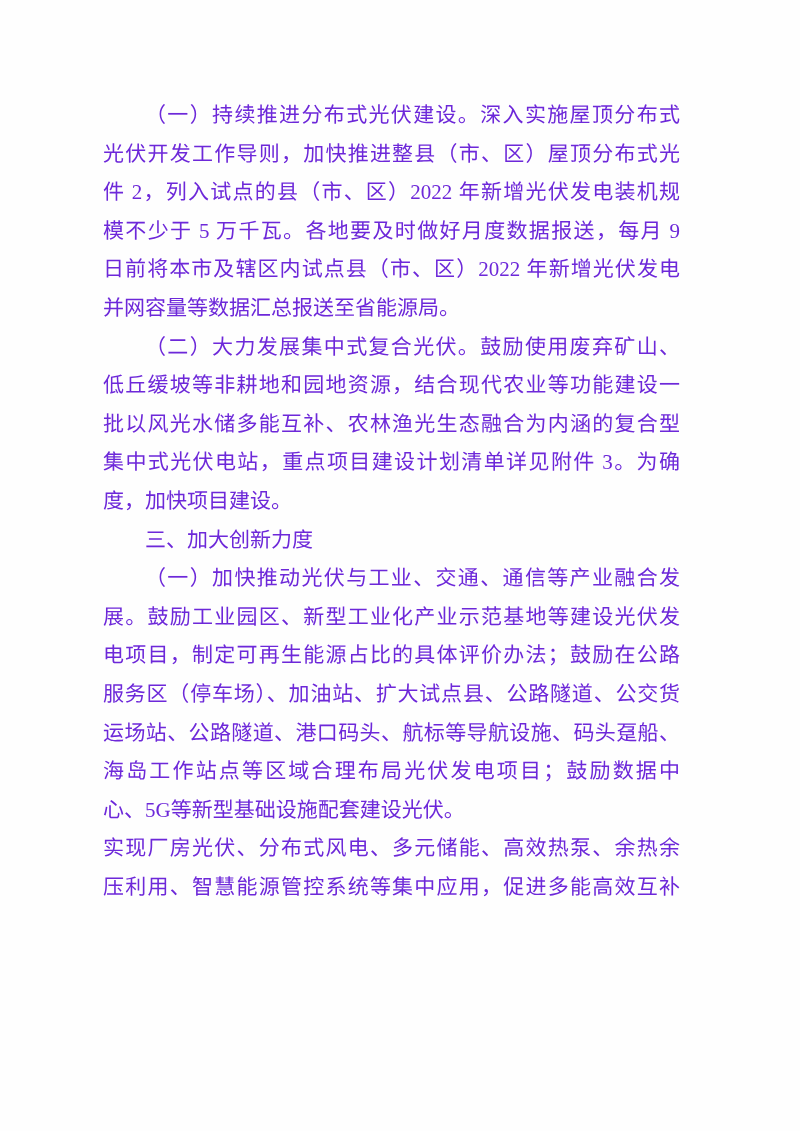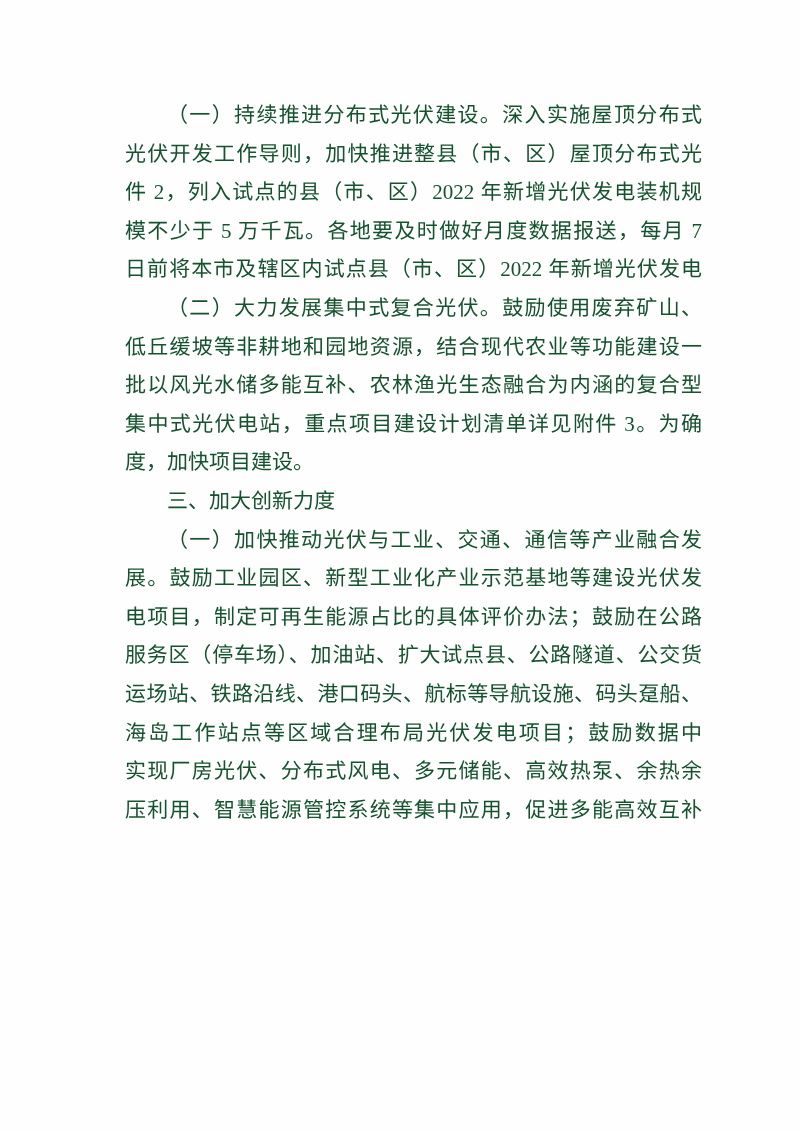--- a/index.html
+++ b/index.html
@@ -10,26 +10,26 @@
   .page {
     position: relative;
     width: 800px;
     height: 1131px;
     background: #fefefe;
     overflow: hidden;
     font-family: "Liberation Serif", "DejaVu Serif", serif;
   }
   .doc-body {
     position: absolute;
-    left: 125px;
+    left: 103px;
     top: 96px;
     width: 577px;
     font-size: 21px;
     line-height: 38.6px;
-    color: #14532d;
+    color: #6d28d9;
     font-weight: 400;
   }
   .line {
     text-align: justify;
     text-align-last: justify;
     white-space: pre-wrap;
   }
   .line.last {
     text-align-last: left;
   }
@@ -38,30 +38,32 @@
   }
 </style>
 </head>
 <body>
 
 <div class="page">
   <div class="doc-body">
       <div class="line indent">（一）持续推进分布式光伏建设。深入实施屋顶分布式</div>
       <div class="line">光伏开发工作导则，加快推进整县（市、区）屋顶分布式光</div>
       <div class="line">件 2，列入试点的县（市、区）2022 年新增光伏发电装机规</div>
-      <div class="line">模不少于 5 万千瓦。各地要及时做好月度数据报送，每月 7</div>
+      <div class="line">模不少于 5 万千瓦。各地要及时做好月度数据报送，每月 9</div>
       <div class="line">日前将本市及辖区内试点县（市、区）2022 年新增光伏发电</div>
+      <div class="line last">并网容量等数据汇总报送至省能源局。</div>
       <div class="line indent">（二）大力发展集中式复合光伏。鼓励使用废弃矿山、</div>
       <div class="line">低丘缓坡等非耕地和园地资源，结合现代农业等功能建设一</div>
       <div class="line">批以风光水储多能互补、农林渔光生态融合为内涵的复合型</div>
       <div class="line">集中式光伏电站，重点项目建设计划清单详见附件 3。为确</div>
       <div class="line last">度，加快项目建设。</div>
       <div class="line indent last">三、加大创新力度</div>
       <div class="line indent">（一）加快推动光伏与工业、交通、通信等产业融合发</div>
       <div class="line">展。鼓励工业园区、新型工业化产业示范基地等建设光伏发</div>
       <div class="line">电项目，制定可再生能源占比的具体评价办法；鼓励在公路</div>
       <div class="line">服务区（停车场）、加油站、扩大试点县、公路隧道、公交货</div>
-      <div class="line">运场站、铁路沿线、港口码头、航标等导航设施、码头趸船、</div>
+      <div class="line">运场站、公路隧道、港口码头、航标等导航设施、码头趸船、</div>
       <div class="line">海岛工作站点等区域合理布局光伏发电项目；鼓励数据中</div>
+      <div class="line last">心、5G等新型基础设施配套建设光伏。</div>
       <div class="line">实现厂房光伏、分布式风电、多元储能、高效热泵、余热余</div>
       <div class="line">压利用、智慧能源管控系统等集中应用，促进多能高效互补</div>
     </div>
 </div>
 
 </body></html>

